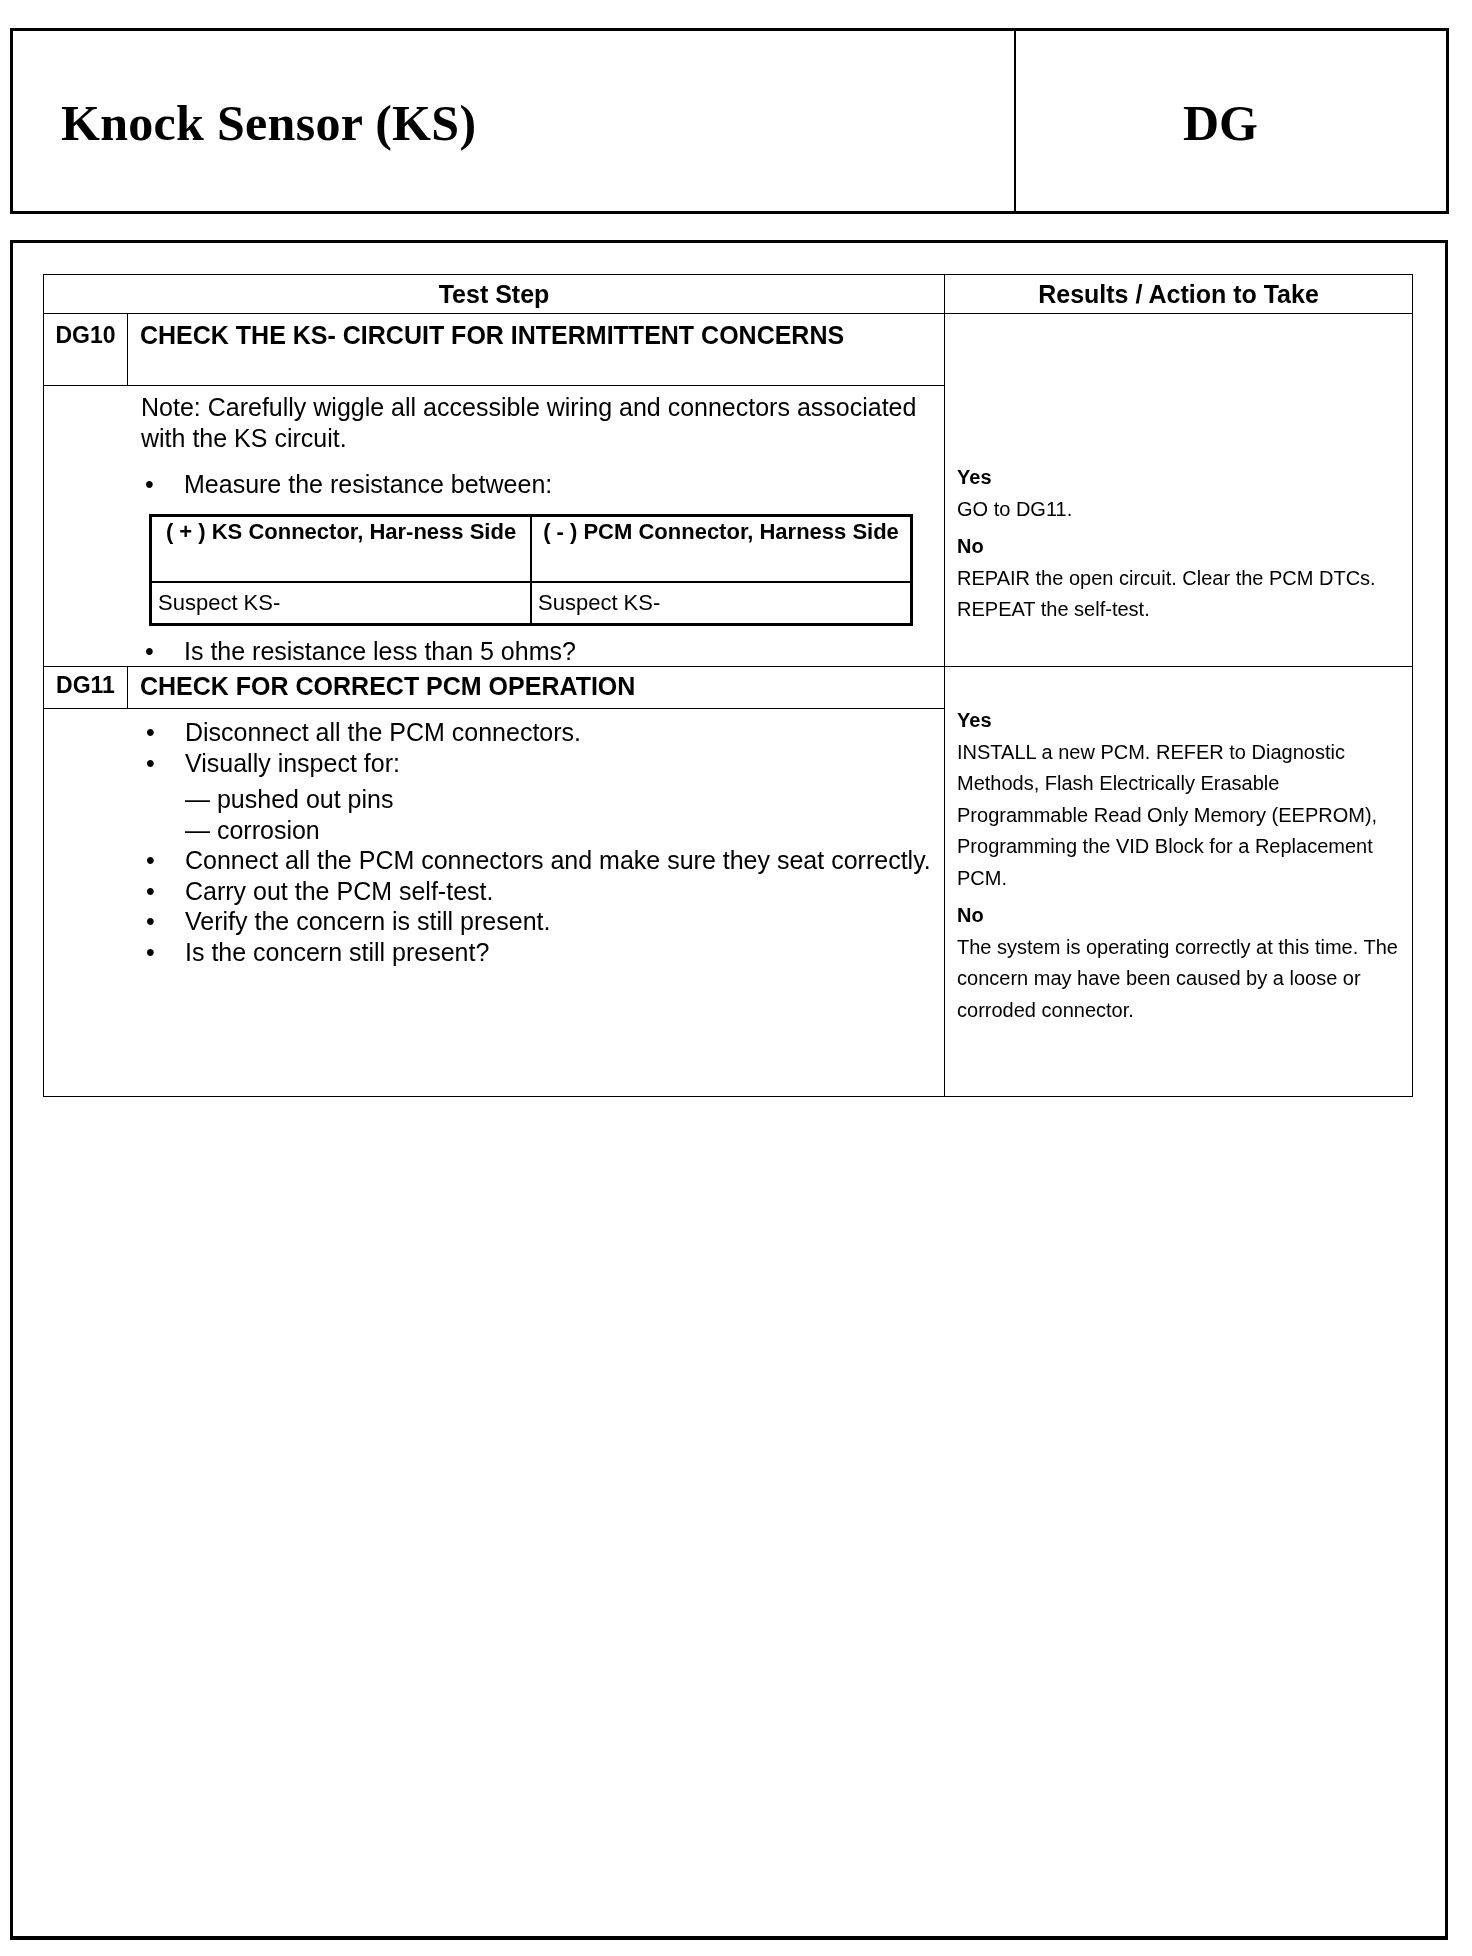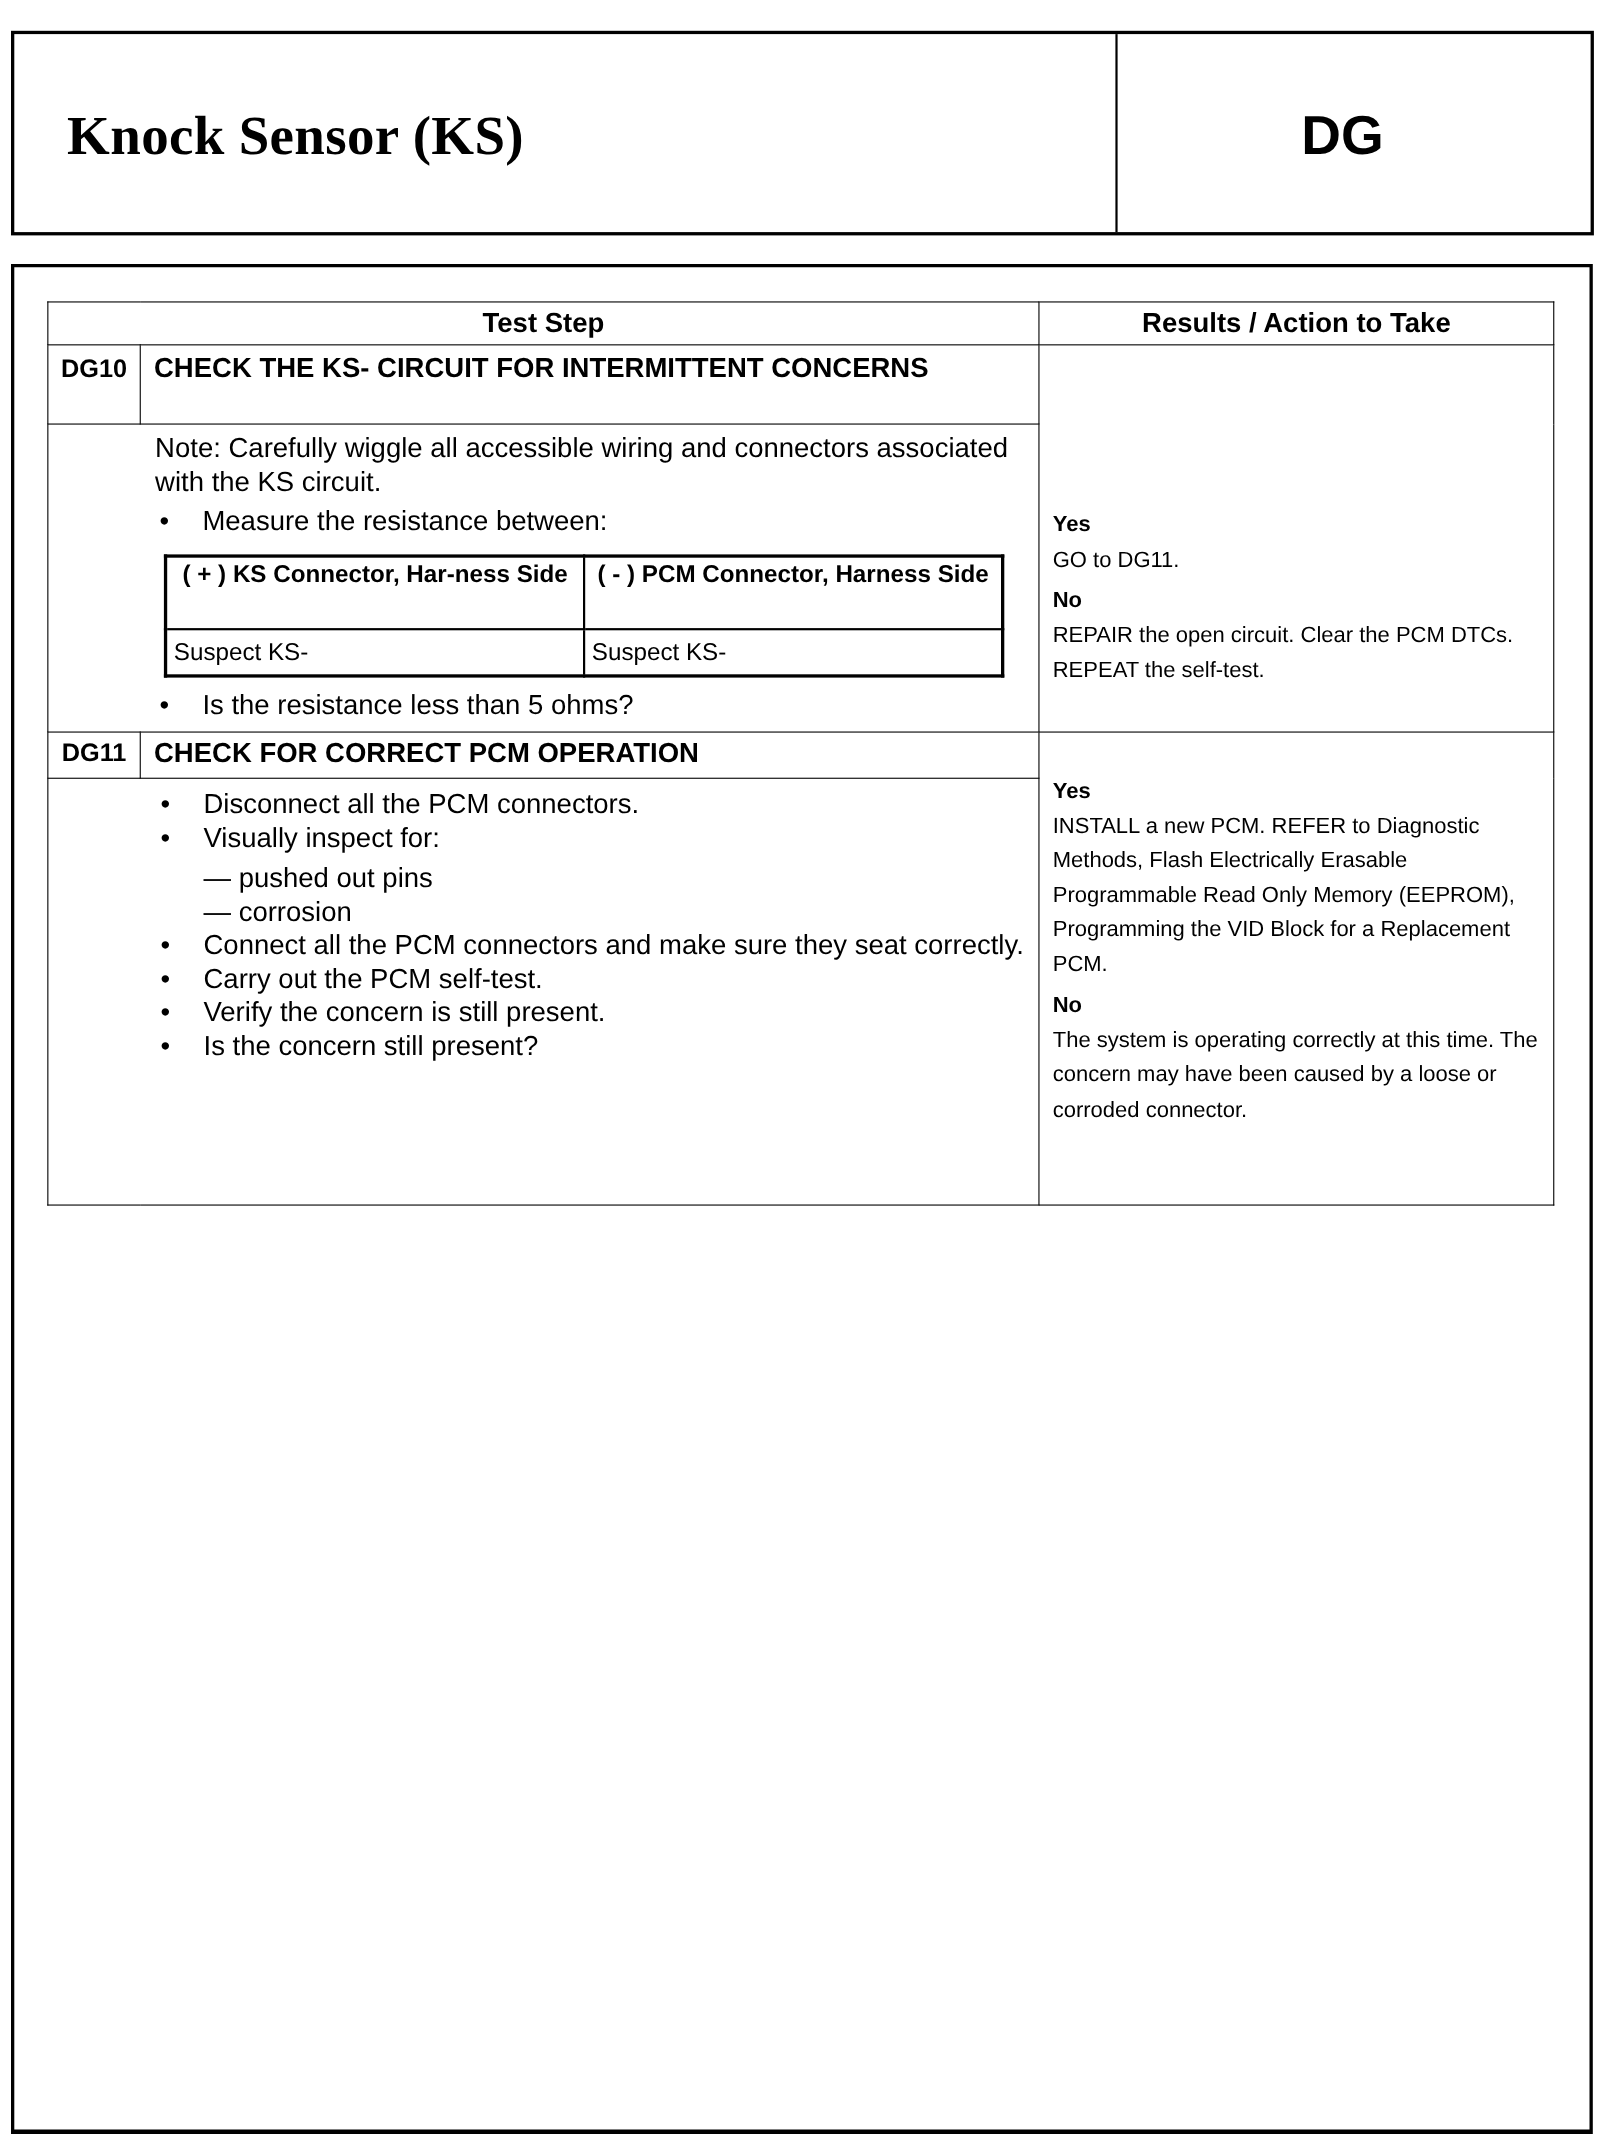--- a/index.html
+++ b/index.html
@@ -1,20 +1,20 @@
 <!DOCTYPE html>
 <html><head>
 <meta charset="utf-8">
 <style>
   html, body { margin:0; padding:0; background:#ffffff; }
   body { width:1472px; height:1956px; position:relative; overflow:hidden; color:#000; font-family:"Liberation Sans", sans-serif; }
   .header-box { position:absolute; left:10px; top:12px; width:1433px; height:180px; border:3px solid #000;margin-top:16px; }
   .header-divider { position:absolute; left:1001px; top:0; width:2px; height:100%; background:#000; }
   .header-title { position:absolute; left:48px; top:62px; font-family:"Liberation Serif", serif; font-weight:bold; font-size:50px; line-height:60px; letter-spacing:0.3px; }
-  .header-code { position:absolute; left:1003px; width:409px; top:62px; text-align:center; font-family:Liberation Sans, sans-serif; font-weight:bold; font-size:50px; line-height:60px; }
+  .header-code { position:absolute; left:1003px; width:409px; top:62px; text-align:center; font-family:Liberation Serif, serif; font-weight:bold; font-size:50px; line-height:60px; }
   .main-box { position:absolute; left:10px; top:240px; width:1432px; height:1693px; border:3px solid #000; border-bottom-width:4px; }
   table.steps { position:absolute; left:43px; top:274px; width:1369px; border-collapse:collapse; table-layout:fixed; }
   table.steps td, table.steps th { border:1.5px solid #000; padding:0; vertical-align:top; }
   .th-cell { height:38px; font-weight:bold; font-size:25px; text-align:center; vertical-align:middle !important; }
   .step-id { font-weight:bold; font-size:23px; text-align:center; padding-top:8px !important; }
   .step-title { font-weight:bold; font-size:25px; line-height:30px; padding:6px 10px 6px 12px !important; text-transform:none; }
   .content { font-size:25px; line-height:30.5px; padding:6px 10px 0 98px !important; }
   .results { font-size:20px; line-height:31.5px; padding:0 4px 0 12px !important; }
   .bold { font-weight:normal; }
   ul.bul { list-style:none; margin:0; padding:0; }
@@ -63,21 +63,21 @@
       </div>
       <div class="res-block" style="margin-top:6px">
         <div class="res-label">No</div>
         <div>REPAIR the open circuit. Clear the PCM DTCs. REPEAT the self-test.</div>
       </div>
     </td>
   </tr>
   <tr style="height:280px">
     <td colspan="2" class="content" style="padding-left:97px !important;">
       <div><span class="bold">Note:</span><span> Carefully wiggle all accessible wiring and connectors associated with the KS circuit.</span></div>
-      <ul class="bul" style="margin-top:6px">
+      <ul class="bul" style="margin-top:16px">
         <li>Measure the resistance between:</li>
       </ul>
       <table class="meas">
         <tbody>
               <tr>
           <th>( + ) KS Connector, Har-ness Side</th>
           <th>( - ) PCM Connector, Harness Side</th>
         </tr>
         <tr>
           <td>Suspect KS-</td>

